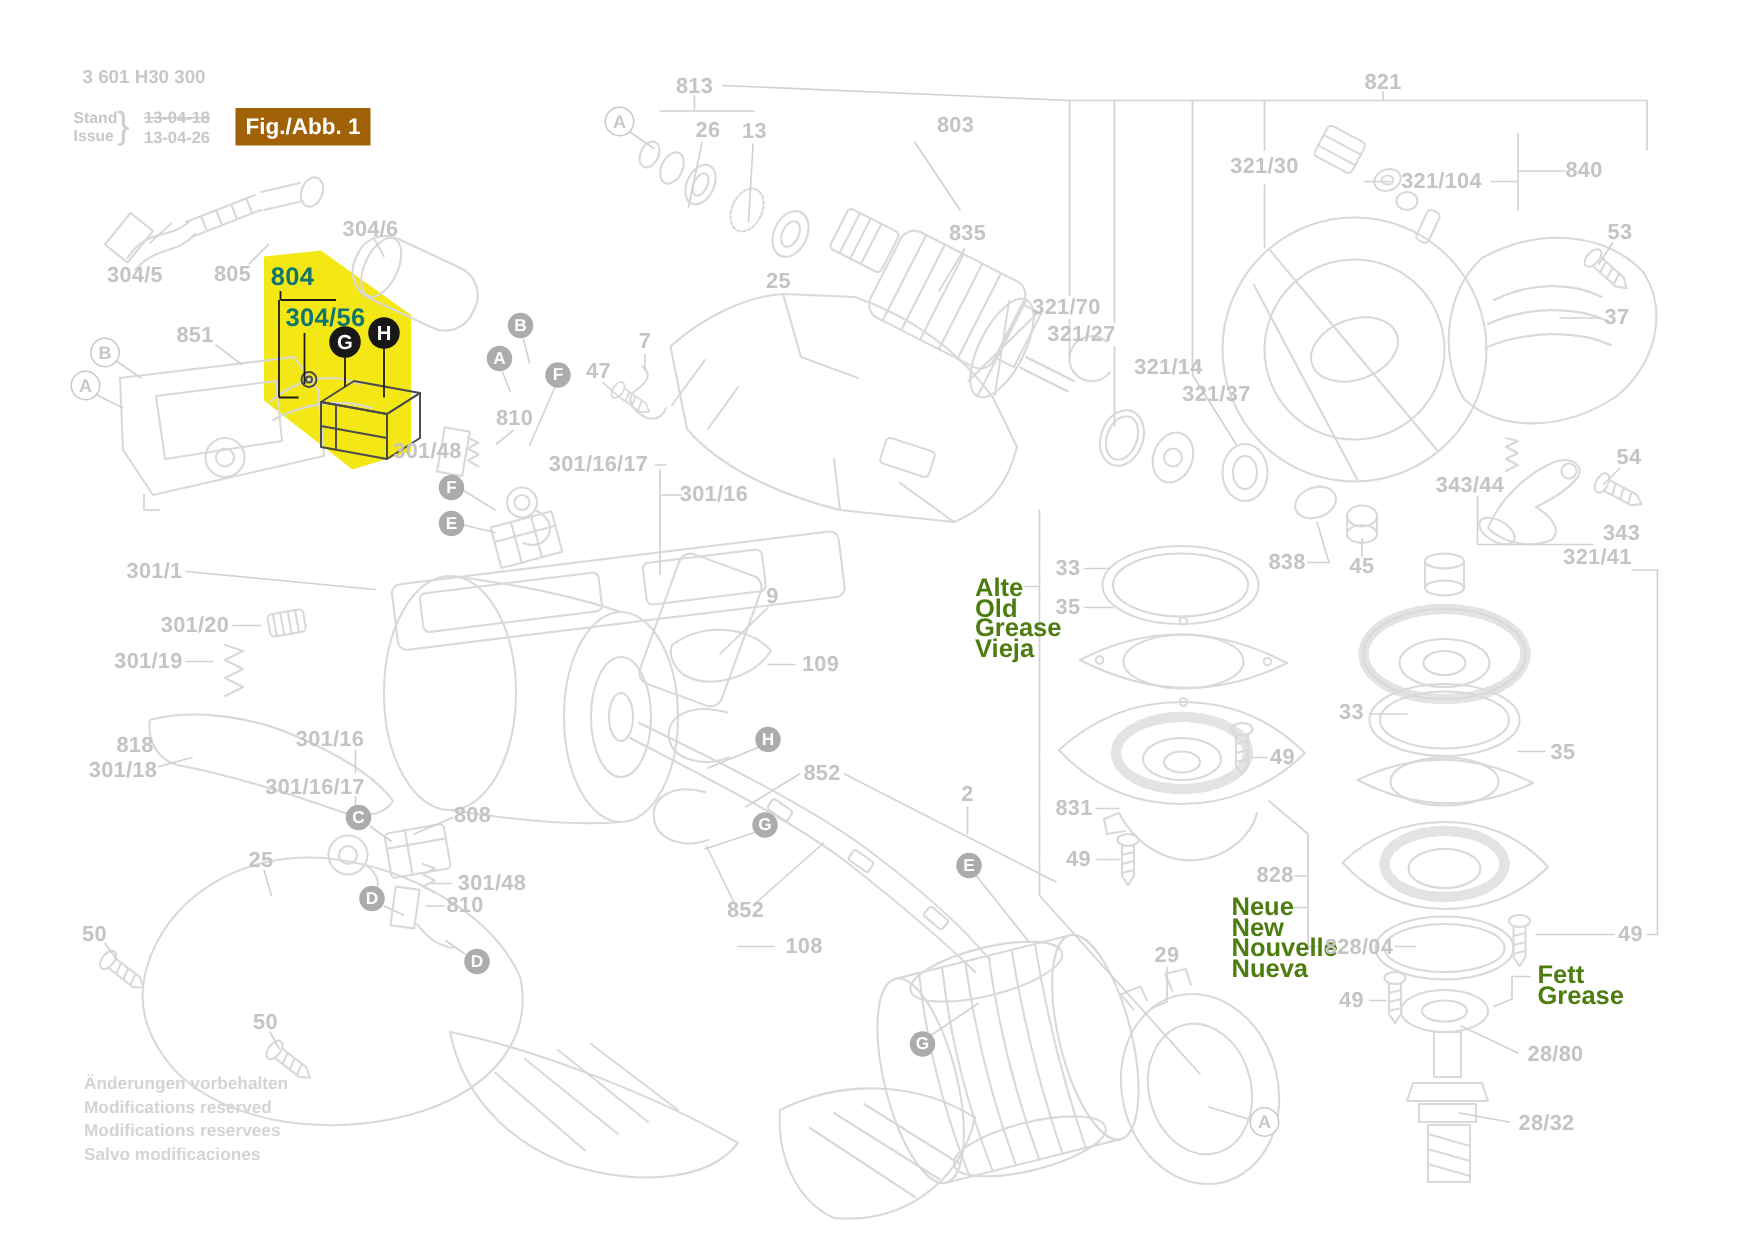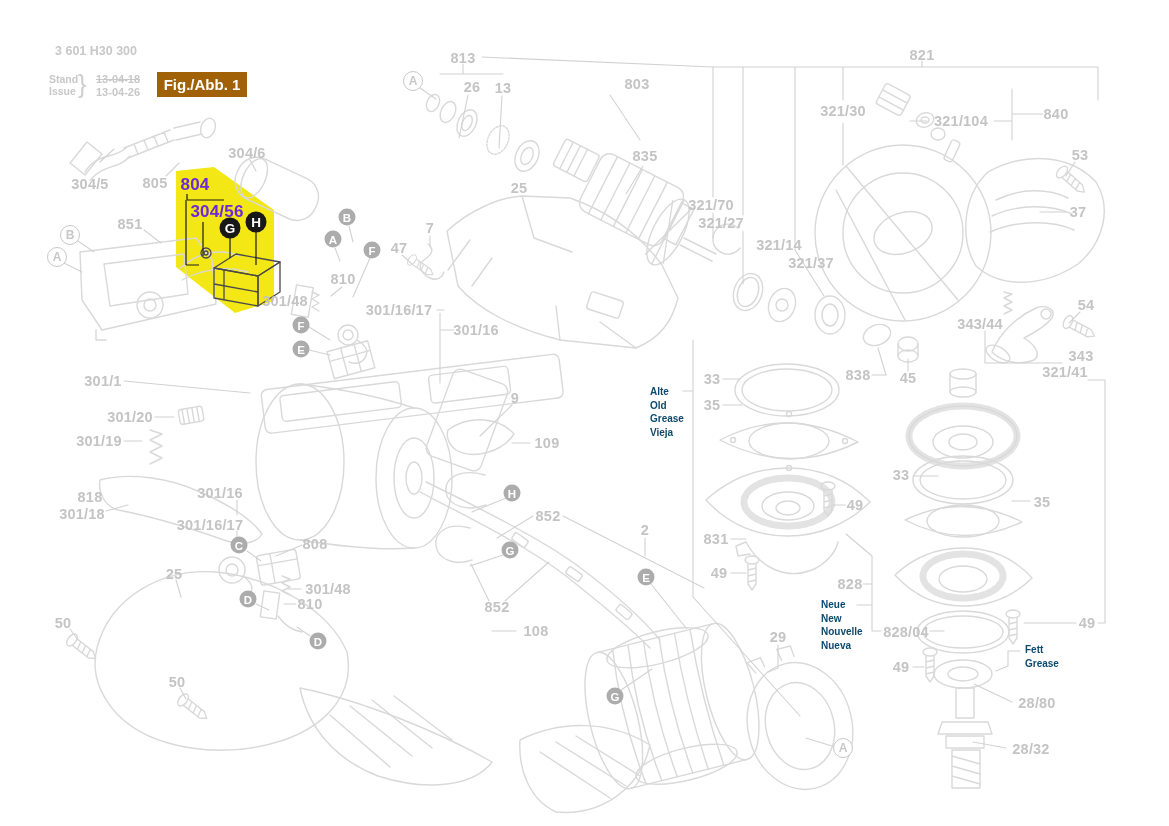--- a/index.html
+++ b/index.html
@@ -7,35 +7,35 @@
          font-family:"Liberation Sans","DejaVu Sans",sans-serif}
   #drawing{position:absolute;left:0;top:0}
   .ln{fill:none;stroke:#d9d9d9;stroke-width:1.4;stroke-linecap:round;stroke-linejoin:round}
   .lt{fill:none;stroke:#d2d2d2;stroke-width:1.1;stroke-linecap:round}
   .tk{fill:none;stroke:#e3e3e3;stroke-width:7;stroke-dasharray:4 3}
   .dk{fill:none;stroke:#4a4a4a;stroke-width:1.3;stroke-linejoin:round}
   .bk{fill:none;stroke:#1c1c1c;stroke-width:1.2}
   #annotation-layer{position:absolute;left:0;top:0;width:100%;height:100%}
   .plabel{position:absolute;transform:translate(-50%,-50%);font-weight:bold;font-size:14.5px;
           color:#c4c4c4;letter-spacing:.2px;white-space:nowrap}
-  .plabel.black{color:#6d28d9;font-size:17px}
+  .plabel.black{color:#0f766e;font-size:17px}
   .marker{position:absolute;transform:translate(-50%,-50%);border-radius:50%;
           display:flex;align-items:center;justify-content:center;font-weight:bold;box-sizing:border-box}
   .marker.outline{width:20px;height:20px;border:1.8px solid #c8c8c8;color:#c8c8c8;background:#fff;font-size:12px}
   .marker.gray{width:17px;height:17px;background:#acacac;color:#fff;font-size:11.5px}
   .marker.black{width:21px;height:21px;background:#181818;color:#fff;font-size:13.5px}
   .hdr-num{position:absolute;left:55px;top:44px;font-size:12.5px;font-weight:bold;color:#c8c8c8}
   .stand-block{position:absolute;left:49px;top:74px;font-size:10.5px;font-weight:bold;color:#c8c8c8;line-height:11.5px}
   .brace{position:absolute;left:78px;top:70px;font-size:25px;color:#cecece;font-weight:normal}
   .dates{position:absolute;left:96px;top:73px;font-size:11px;font-weight:bold;color:#c8c8c8;line-height:13px}
   .strike{text-decoration:line-through}
   .figbox{position:absolute;left:157px;top:72px;width:90px;height:25px;background:#a16207;
           color:#fff;font-weight:bold;font-size:15px;display:flex;align-items:center;justify-content:center}
   .footer{position:absolute;left:56px;top:716px;font-size:11.5px;font-weight:bold;color:#d4d4d4;line-height:15.5px}
-  .langbox{position:absolute;font-size:10px;font-weight:bold;color:#0c4a6e;line-height:13.5px}
+  .langbox{position:absolute;font-size:17px;font-weight:bold;color:#4d7c0f;line-height:13.5px}
   #old-box{left:650px;top:385px}
   #new-box{left:821px;top:598px}
   #grease-box{left:1025px;top:643px}
 </style>
 </head>
 <body>
 
 <div id="stage">
 
   <svg id="drawing" width="1169" height="826" viewBox="0 0 1169 826">
@@ -368,20 +368,26 @@
       <div>Neue</div>
       <div>New</div>
       <div>Nouvelle</div>
       <div>Nueva</div>
     </div>
   <div class="langbox" id="grease-box">
       <div>Fett</div>
       <div>Grease</div>
     </div>
 
+  <div class="footer">
+      <div>Änderungen vorbehalten</div>
+      <div>Modifications reserved</div>
+      <div>Modifications reservees</div>
+      <div>Salvo modificaciones</div>
+    </div>
 
   <div id="annotation-layer">
       <div class="plabel " style="left: 90px; top: 184px;">304/5</div>
       <div class="plabel " style="left: 155px; top: 183px; text-align: center;">805</div>
       <div class="plabel " style="left: 247px; top: 153px;">304/6</div>
       <div class="plabel " style="left: 130px; top: 224px;">851</div>
       <div class="plabel black" style="left: 195px; top: 185px;">804</div>
       <div class="plabel black" style="left: 217px; top: 212px;">304/56</div>
       <div class="plabel " style="left: 463px; top: 58px;">813</div>
       <div class="plabel " style="left: 472px; top: 87px;">26</div>

